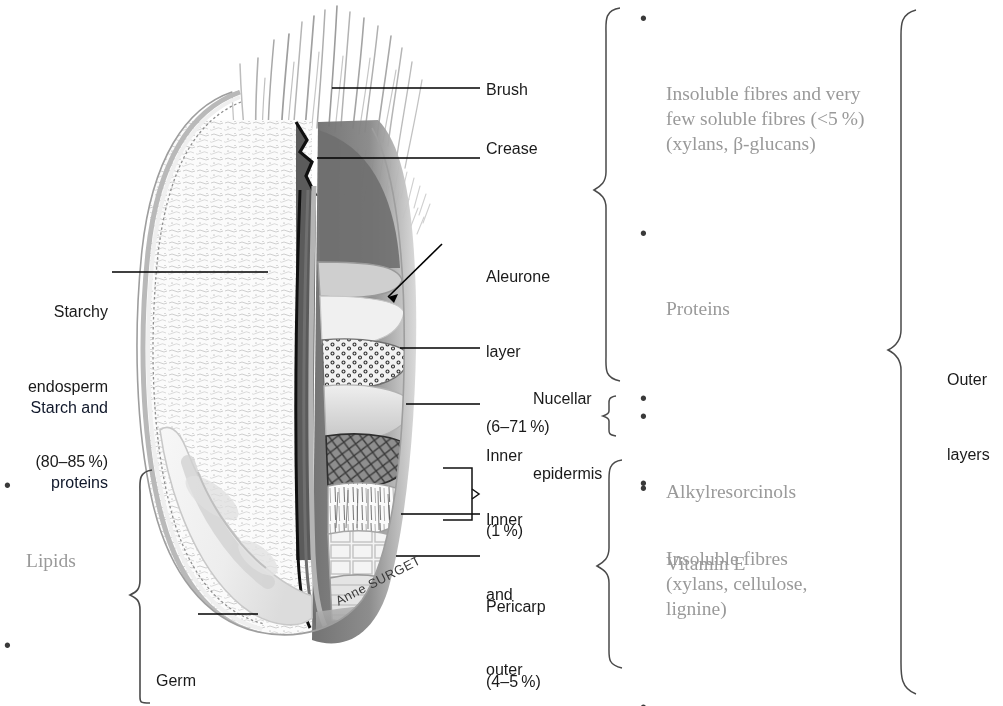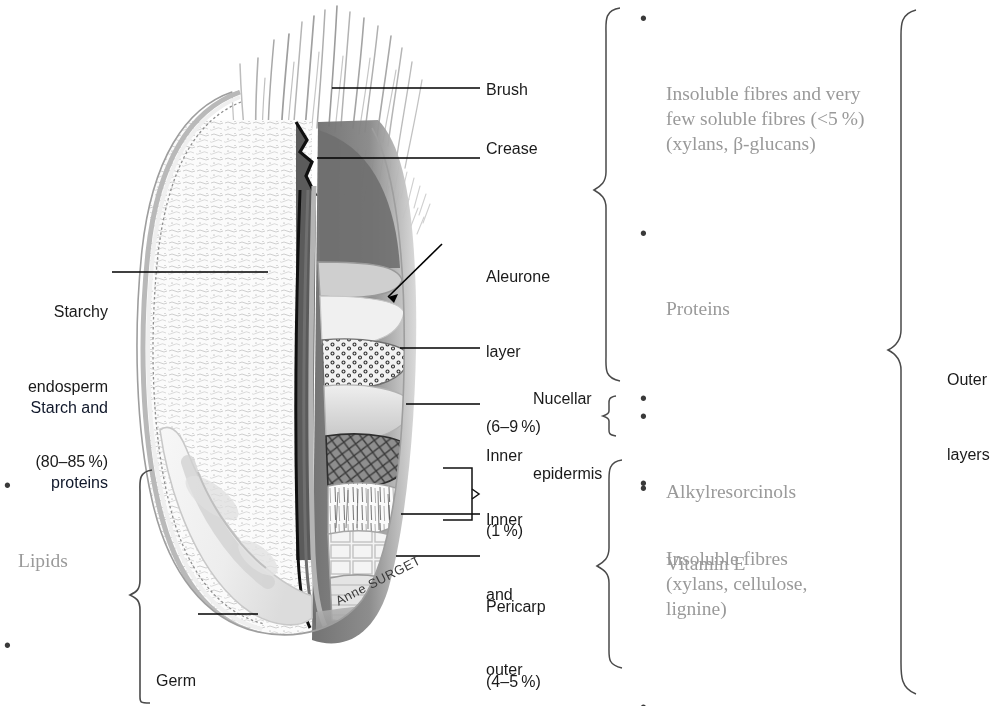--- a/index.html
+++ b/index.html
@@ -42,21 +42,21 @@
     left: 0;
     top: 0;
     color: #3a3a3a;
     font-size: 19.5px;
   }
   .bullet-row .txt {
     display: block;
     margin-left: 26px;
     font-family: Liberation Serif, serif;
   }
-  .bullet-left .txt { margin-left: 14px; }
+  .bullet-left .txt { margin-left: 22px; }
   svg.layer {
     position: absolute;
     left: 0;
     top: 0;
     width: 1003px;
     height: 706px;
     pointer-events: none;
   }
   .sig {
     position: absolute;
@@ -331,21 +331,21 @@
     
   </div>
 
   <div class="lbl" style="left:486px; top:77px;">Brush</div>
 
   <div class="lbl" style="left:486px; top:136px;">Crease</div>
 
   <div class="lbl" style="left:486px; top:214px;">
     <div>Aleurone</div>
     <div>layer</div>
-    <div>(6–9 %)</div>
+    <div>(6–71 %)</div>
   </div>
 
   <div class="lbl" style="left:486px; top:336px;margin-left:47px;">
     <div>Nucellar</div>
     <div>epidermis</div>
   </div>
 
   <div class="lbl" style="left:486px; top:393px;">
     <div>Inner</div>
     <div>(1 %)</div>

